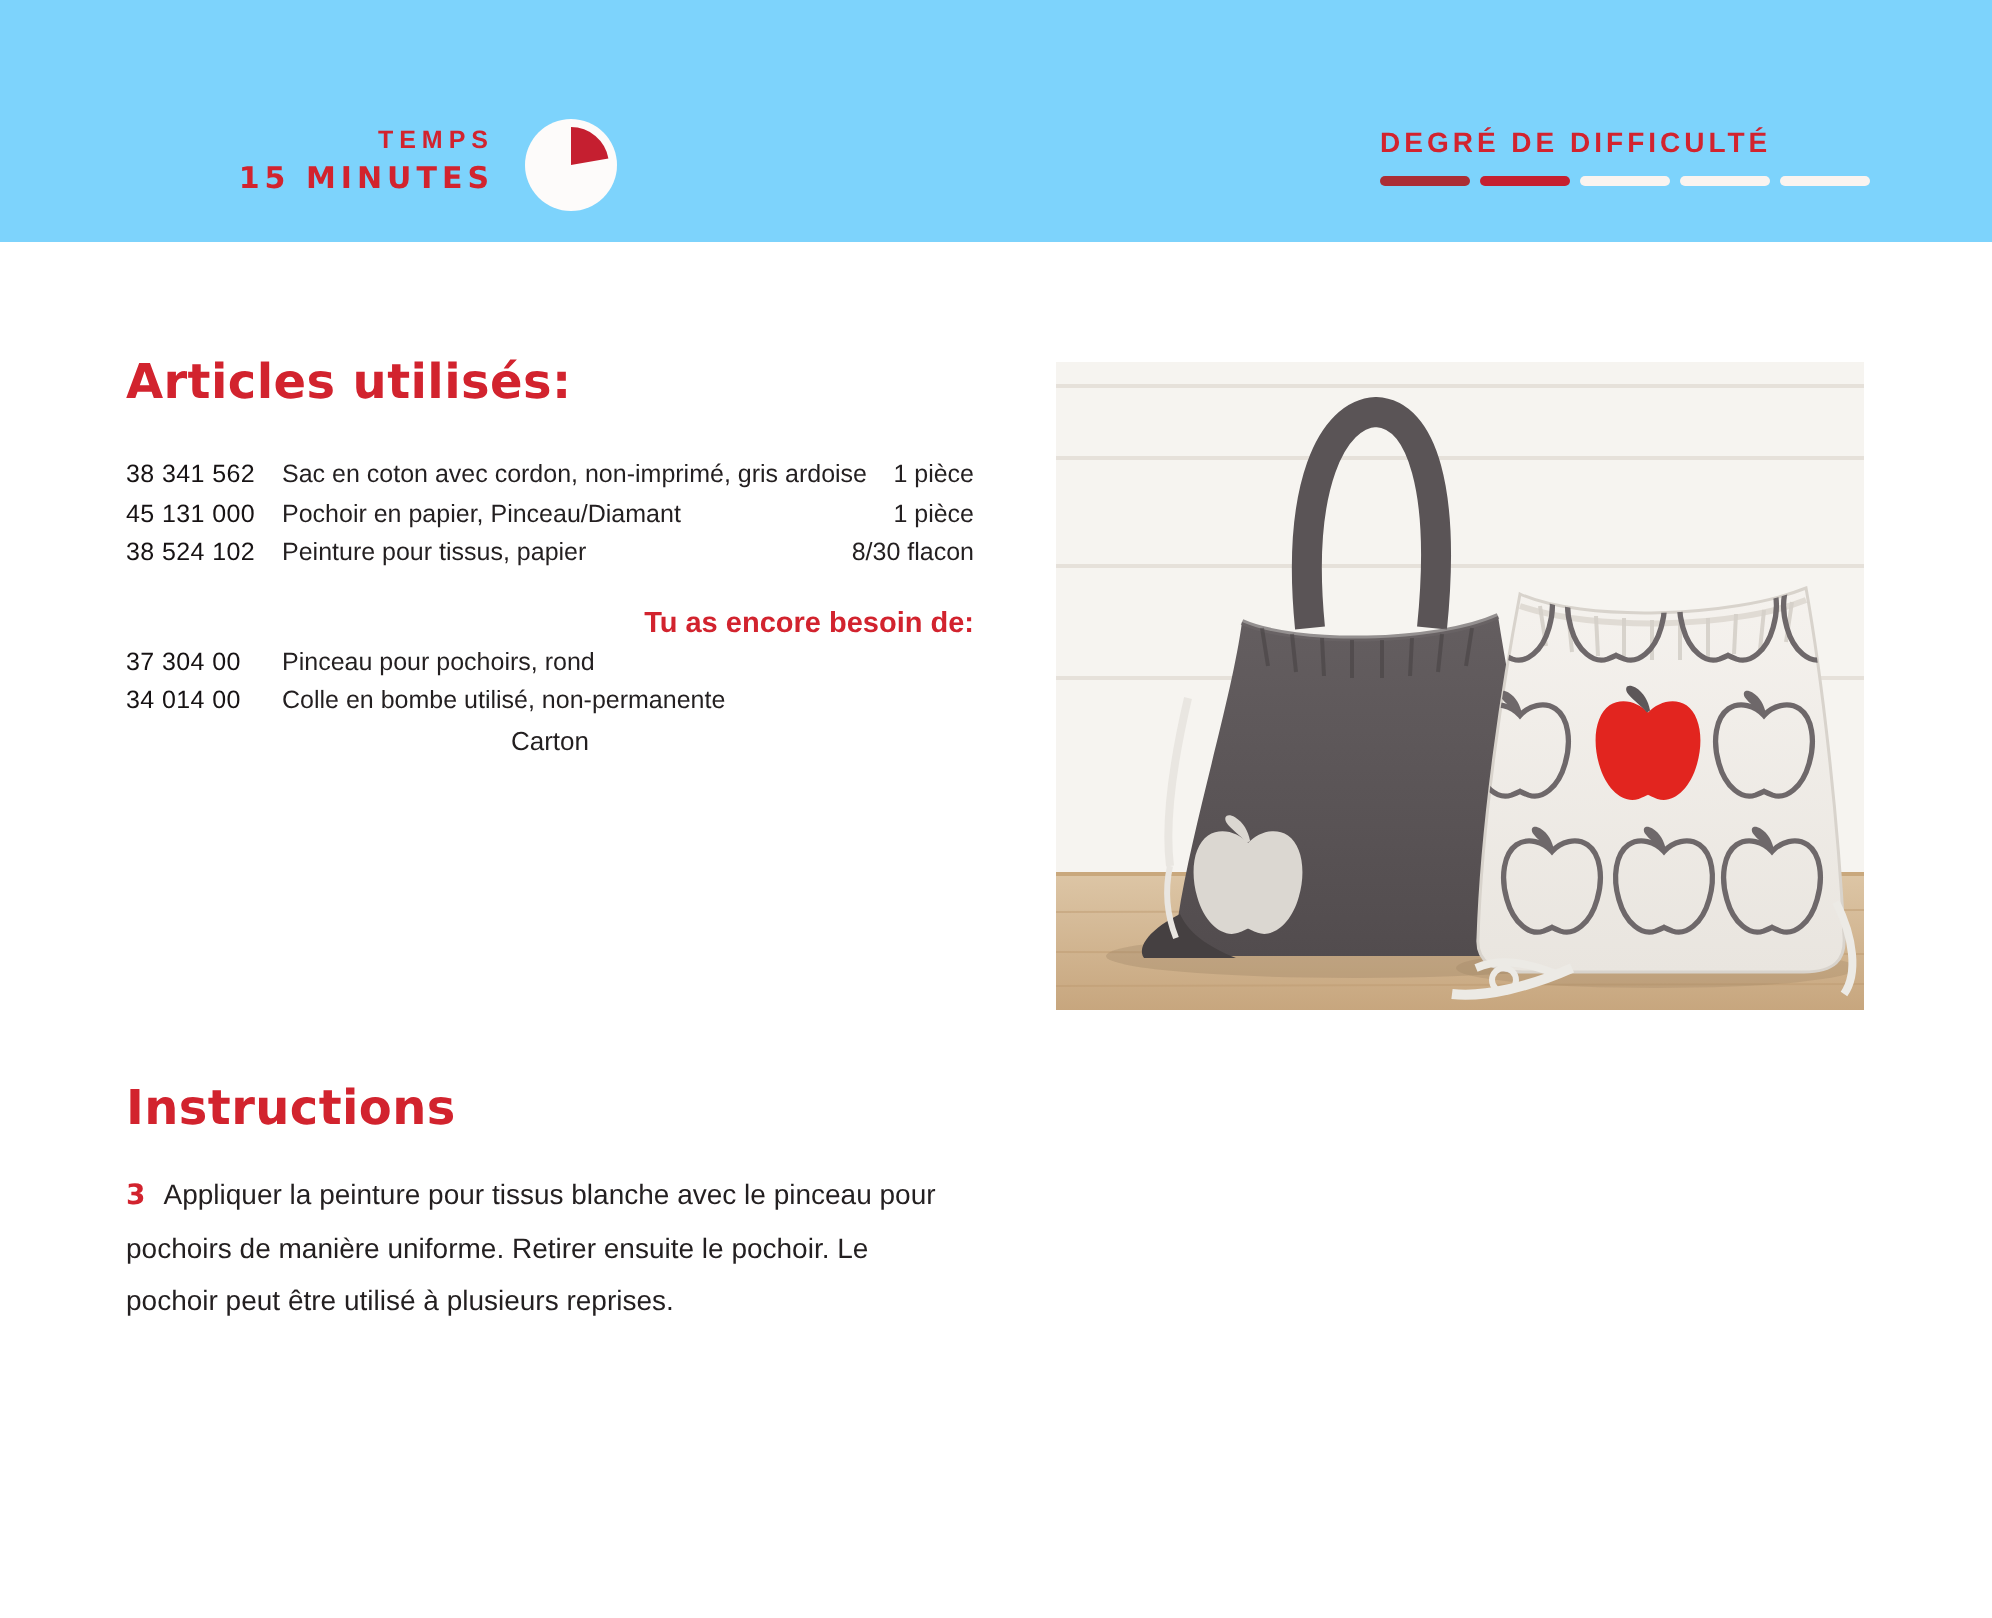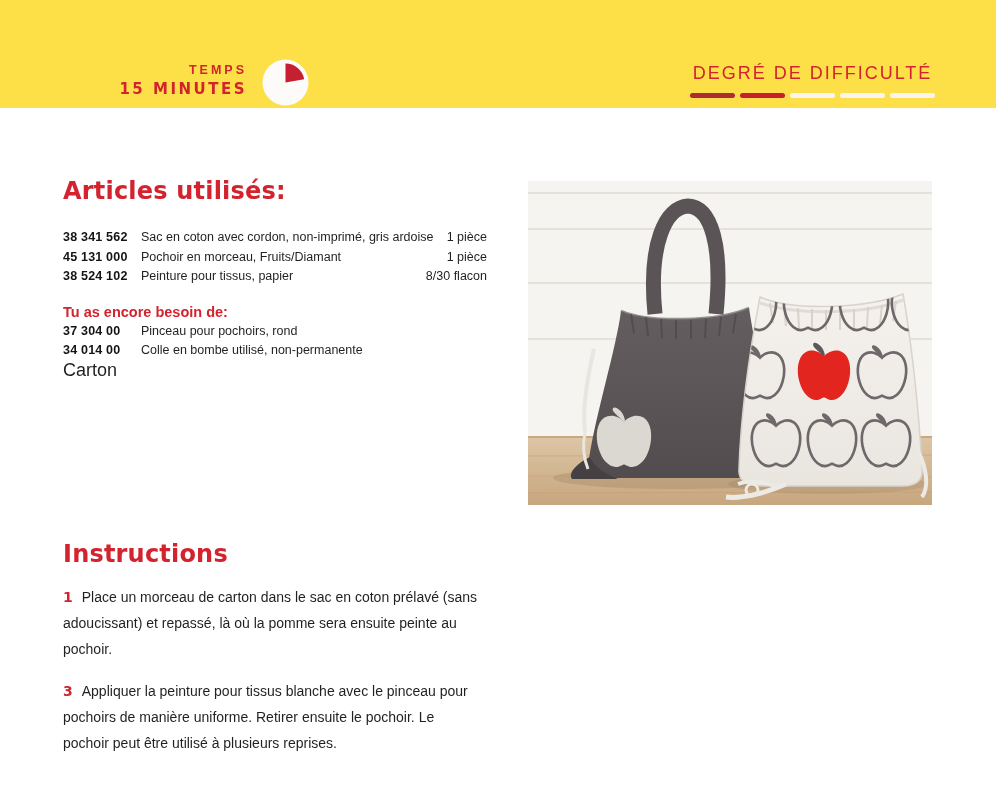--- a/index.html
+++ b/index.html
@@ -2,43 +2,43 @@
 <html style="--red: #d2232e;"><head>
 <meta charset="utf-8">
 <style>
   :root{ --red:#d2232e; }
   html,body{margin:0;padding:0;}
   body{
     width:996px;height:809px;position:relative;background:#ffffff;
     font-family:"Liberation Sans",sans-serif;color:#231f20;overflow:hidden;
   }
   
-  .band{position:absolute;top:0;left:0;width:996px;height:108px;background:#fde047;}
+  .band{position:absolute;top:0;left:0;width:996px;height:121px;background:#7dd3fc;}
   .time-block{position:absolute;top:63px;left:0;width:247px;text-align:right;}
   .time-label{font-weight:bold;font-size:12.5px;letter-spacing:3px;color:var(--red);}
   .time-value{font-family:"DejaVu Sans",sans-serif;font-weight:bold;font-size:15px;
     letter-spacing:2.5px;color:var(--red);margin-top:3px;margin-left:35px;}
   .clock{position:absolute;top:59px;left:262px;width:47px;height:47px;}
   .diff-block{position:absolute;top:63px;left:690px;width:245px;}
-  .diff-label{font-weight:normal;font-size:18px;letter-spacing:2px;color:var(--red);white-space:nowrap;text-align:center;}
+  .diff-label{font-weight:bold;font-size:14px;letter-spacing:2px;color:var(--red);white-space:nowrap;}
   .bars{display:flex;gap:5px;margin-top:9px;}
   .bar{height:5px;flex:1;border-radius:3px;background:#faf4f0;}
   .bar.f1{background:#ab2d35;}
   .bar.f2{background:#c51f30;}
   
   .articles{position:absolute;left:63px;top:177px;width:424px;}
   .h-big{font-family:"DejaVu Sans",sans-serif;font-weight:bold;font-size:24px;
     color:var(--red);margin:0;letter-spacing:.2px;}
   .item-table{margin-top:23px;font-size:12.5px;line-height:19.5px;}
   .irow{display:flex;align-items:baseline;}
-  .code{width:78px;flex:none;font-weight:bold;letter-spacing:.2px;color:#171314;}
+  .code{width:78px;flex:none;font-weight:normal;letter-spacing:.2px;color:#171314;}
   .nm{flex:1;white-space:nowrap;}
   .qty{margin-left:auto;padding-left:6px;white-space:nowrap;text-align:center;}
-  .h-small{font-weight:bold;font-size:14.5px;color:var(--red);margin:17px 0 2px 0;}
-  .extra-line{font-size:18px;line-height:19.5px;}
+  .h-small{font-weight:bold;font-size:14.5px;color:var(--red);margin:17px 0 2px 0;text-align:right;}
+  .extra-line{font-size:13px;line-height:19.5px;text-align:center;}
   
   .instructions{position:absolute;left:63px;top:540px;width:418px;}
   .steps{margin-top:16px;}
   .step{font-size:14px;line-height:26px;margin:0 0 16px 0;}
   .stepnum{font-family:"DejaVu Sans",sans-serif;font-weight:bold;color:var(--red);
     margin-right:9px;font-size:14px;}
   
   .photo{position:absolute;left:528px;top:181px;width:404px;height:324px;}
   .photo svg{display:block;}
 </style>
@@ -71,21 +71,21 @@
 <div class="articles">
   <h1 class="h-big">Articles utilisés:</h1>
   <div class="item-table">
     <div class="irow">
       <span class="code">38 341 562</span>
       <span class="nm">Sac en coton avec cordon, non-imprimé, gris ardoise</span>
       <span class="qty">1 pièce</span>
     </div>
     <div class="irow">
       <span class="code">45 131 000</span>
-      <span class="nm">Pochoir en morceau, Fruits/Diamant</span>
+      <span class="nm">Pochoir en papier, Pinceau/Diamant</span>
       <span class="qty">1 pièce</span>
     </div>
     <div class="irow">
       <span class="code">38 524 102</span>
       <span class="nm">Peinture pour tissus, papier</span>
       <span class="qty">8/30 flacon</span>
     </div>
   </div>
 
   <div class="h-small">Tu as encore besoin de:</div>
@@ -242,19 +242,16 @@
       <circle cx="224" cy="309" r="6" fill="none" stroke="#eceae5" stroke-width="3"></circle>
       <path d="M390,270 C399,288 401,306 394,316" fill="none" stroke="#eceae5" stroke-width="4"></path>
     </g>
   </svg>
 </div>
 
 <div class="instructions">
   <h2 class="h-big">Instructions</h2>
   <div class="steps">
     <p class="step">
-      <span class="stepnum">1</span><span>Place un morceau de carton dans le sac en coton prélavé (sans adoucissant) et repassé, là où la pomme sera ensuite peinte au pochoir.</span>
-    </p>
-    <p class="step">
       <span class="stepnum">3</span><span>Appliquer la peinture pour tissus blanche avec le pinceau pour pochoirs de manière uniforme. Retirer ensuite le pochoir. Le pochoir peut être utilisé à plusieurs reprises.</span>
     </p>
   </div>
 </div>
 
 </body></html>

